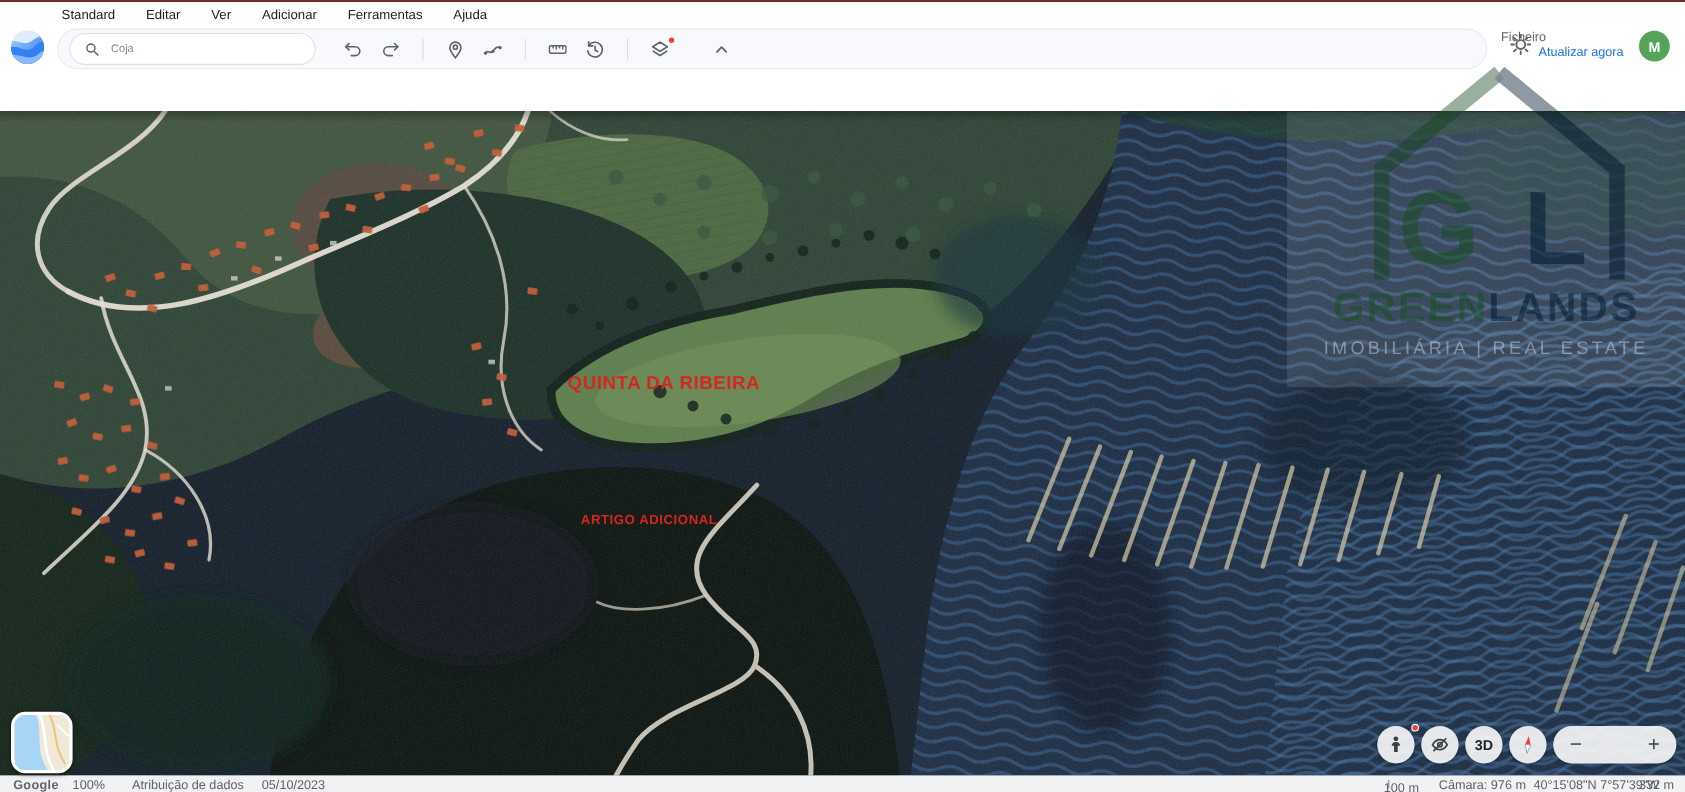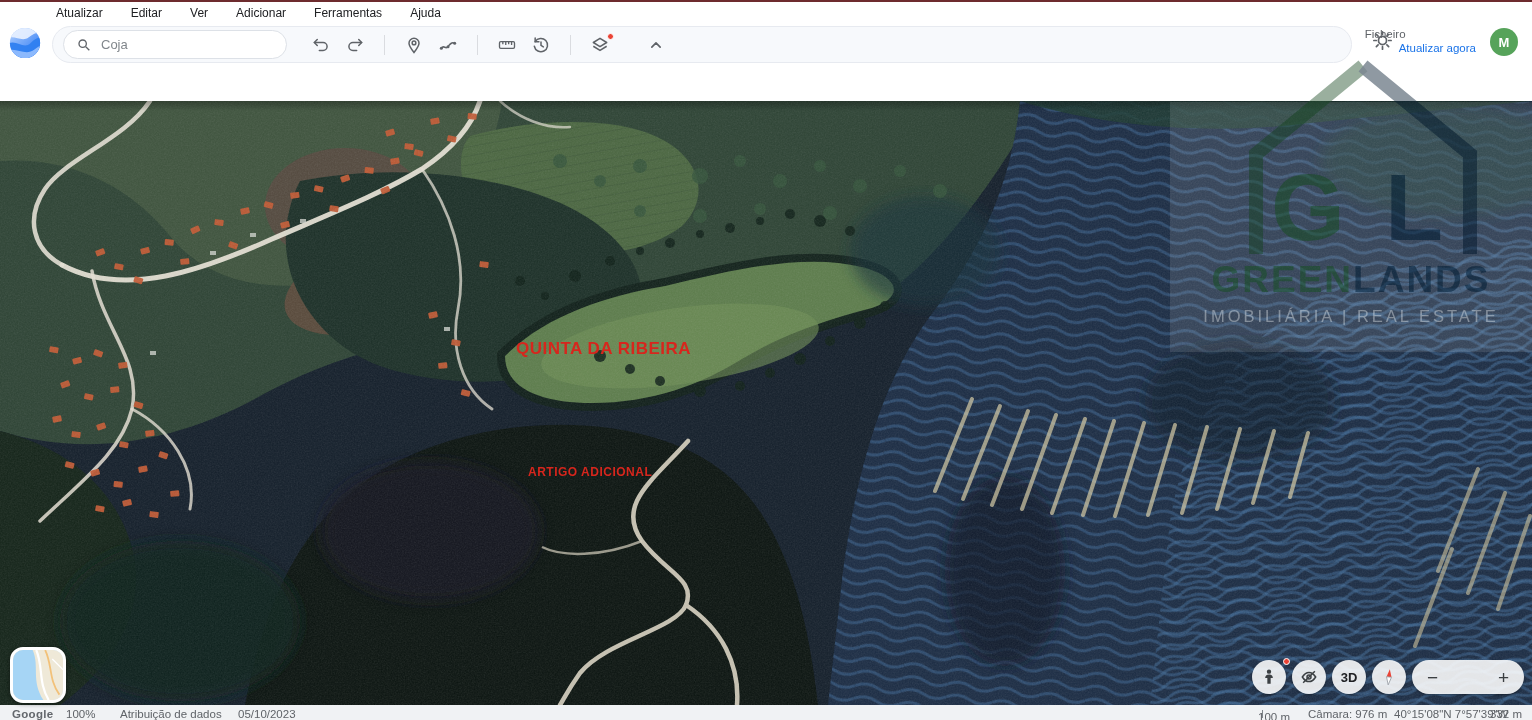--- a/index.html
+++ b/index.html
@@ -12,21 +12,21 @@
   .menubar { position:absolute; top:2px; left:0; width:100%; height:22px; background:#fff;
              display:flex; align-items:center; gap:28px; padding-left:56px; }
   .menubar span { font-size:12px; color:#202124; cursor:default; }
   .toolbar { position:absolute; top:24px; left:0; width:100%; height:42px; background:#fff; }
   .earth-logo { position:absolute; left:8px; top:2px; width:34px; height:34px; }
   .tool-shell { position:absolute; left:52px; top:2px; width:1300px; height:37px;
                 background:#f7f9fc; border:1px solid #e7eaf0; border-radius:19px;
                 display:flex; align-items:center; }
   .search-pill { margin-left:10px; width:224px; height:29px; border-radius:15px; background:#fff;
                  border:1px solid #dde1e7; display:flex; align-items:center; padding:0 12px; gap:9px; }
-  .search-pill input { border:none; outline:none; background:transparent; font-size:13px; color:#80868b;
+  .search-pill input { border:none; outline:none; background:transparent; font-size:10px; color:#80868b;
                        width:160px; font-family:"Liberation Sans", sans-serif; }
   .tool-icons { display:flex; align-items:center; gap:14px; margin-left:24px; }
   .ticon { width:20px; height:20px; color:#5f6368; position:relative; cursor:pointer; }
   .ticon svg { width:100%; height:100%; display:block; }
   .tdiv { width:1px; height:20px; background:#dadce0; margin:0 5px; }
   .chev { margin-left:22px; }
   .red-dot { position:absolute; top:-2px; right:-4px; width:7px; height:7px; border-radius:50%;
              background:#ea4335; border:1px solid #fff; }
   .gear { position:absolute; top:29px; right:138px; width:23px; height:23px; color:#5f6368; cursor:pointer; }
   .gear svg { width:100%; height:100%; }
@@ -89,21 +89,21 @@
   .sb-alt { left:1490px; }
 </style>
 </head>
 <body>
 
 <div class="page">
 
   <div class="top-accent"></div>
 
   <div class="menubar">
-    <span>Atualizar</span>
+    <span>Standard</span>
     <span>Editar</span>
     <span>Ver</span>
     <span>Adicionar</span>
     <span>Ferramentas</span>
     <span>Ajuda</span>
   </div>
 
   <div class="toolbar">
     <div class="earth-logo">
       <svg viewBox="0 0 36 36">

